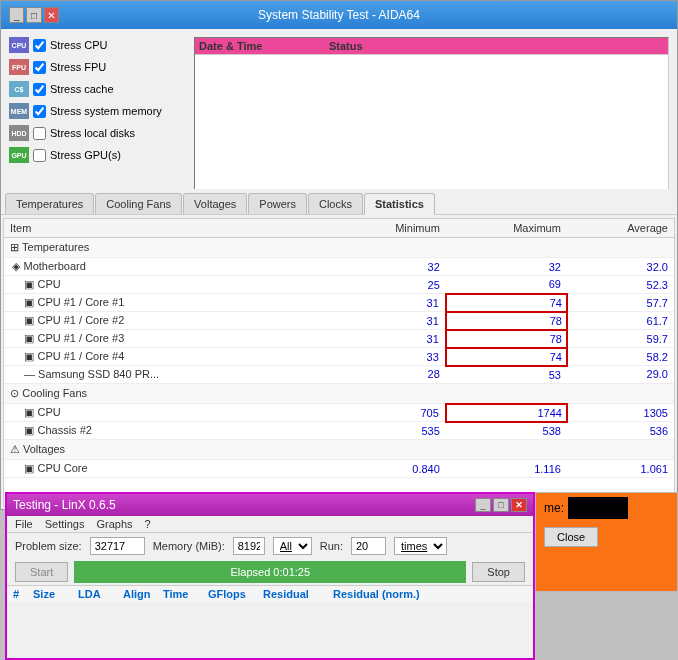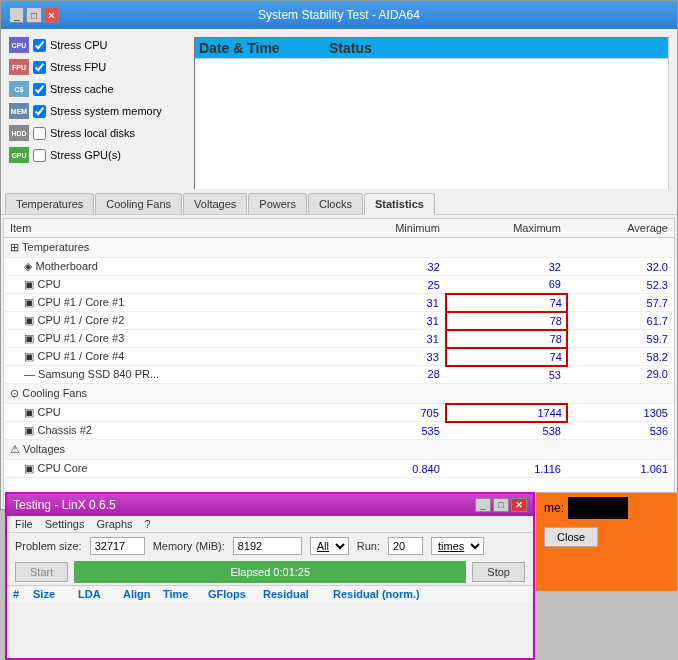--- a/index.html
+++ b/index.html
@@ -83,24 +83,24 @@
       left: 185px;
       right: 0;
       height: 155px;
       border: 1px inset #ccc;
       background: white;
       margin: 8px;
     }
 
     .log-header {
       display: flex;
-      background: #0ea5e9;
+      background: #ec4899;
       border-bottom: 1px solid #ccc;
       padding: 2px 4px;
-      font-size: 14px;
+      font-size: 11px;
       font-weight: bold;
       color: #333;
     }
 
     .log-header-datetime { width: 130px; }
     .log-header-status { flex: 1; }
 
     
     .tabs-bar {
       position: absolute;
@@ -418,21 +418,21 @@
               <th style="text-align: right;">Minimum</th>
               <th style="text-align: right;">Maximum</th>
               <th style="text-align: right;">Average</th>
             </tr>
         </thead>
         <tbody id="table-body">
             <tr class="section-header">
               <td colspan="4">⊞ Temperatures</td>
             </tr>
             <tr>
-              <td style="padding-left: 20px;">◈ Motherboard</td>
+              <td style="padding-left: 8px;">◈ Motherboard</td>
               <td class="num">32</td>
               <td class="num">32</td>
               <td class="num">32.0</td>
             </tr>
             <tr>
               <td style="padding-left: 20px;">▣ CPU</td>
               <td class="num">25</td>
               <td class="num">69</td>
               <td class="num">52.3</td>
             </tr>
@@ -510,21 +510,21 @@
       <span class="menu-item">File</span>
       <span class="menu-item">Settings</span>
       <span class="menu-item">Graphs</span>
       <span class="menu-item">?</span>
     </div>
 
   <div class="sub-controls">
     <span class="sub-label">Problem size:</span>
     <input class="sub-input" type="text" style="width: 55px;" value="32717">
     <span class="sub-label">Memory (MiB):</span>
-    <input class="sub-input" type="text" style="width: 69px;" value="8192">
+    <input class="sub-input" type="text" style="width: 32px;" value="8192">
     <select class="sub-select">
       <option>All</option>
     </select>
     <span class="sub-label">Run:</span>
     <input class="sub-input" type="text" style="width: 35px;" value="20">
     <select class="sub-select">
       <option>times</option>
     </select>
   </div>
 

